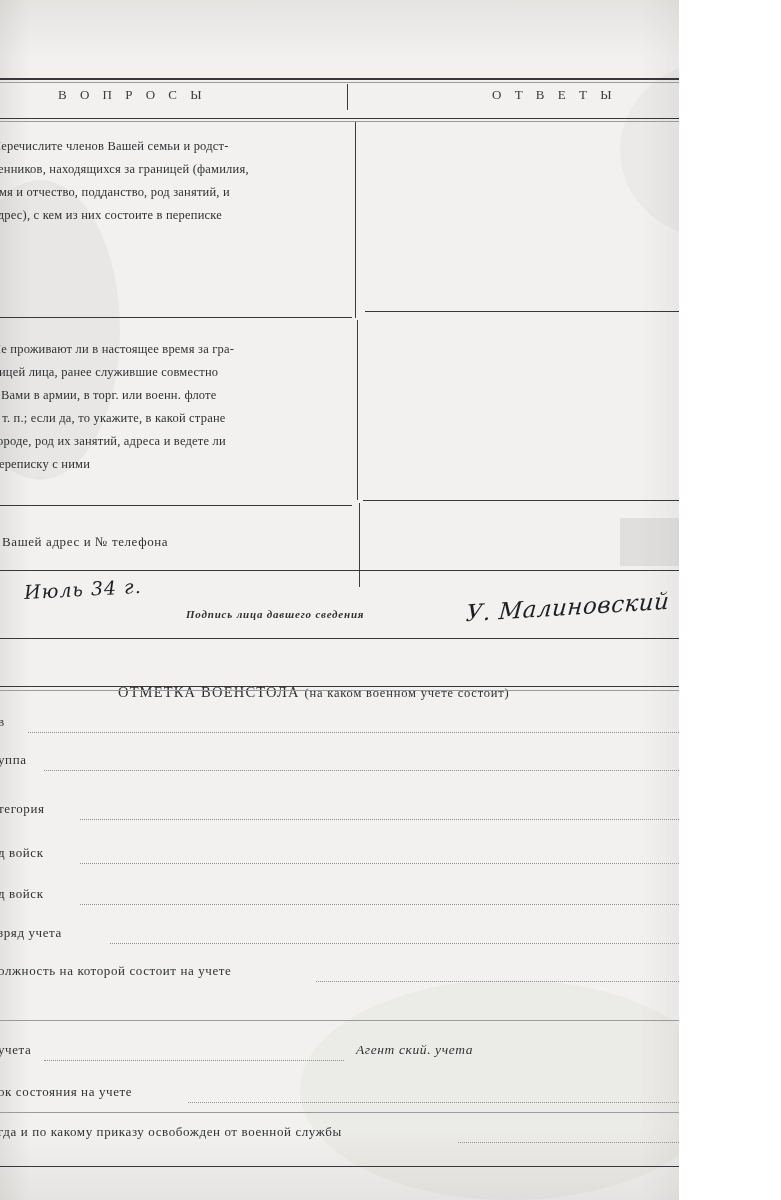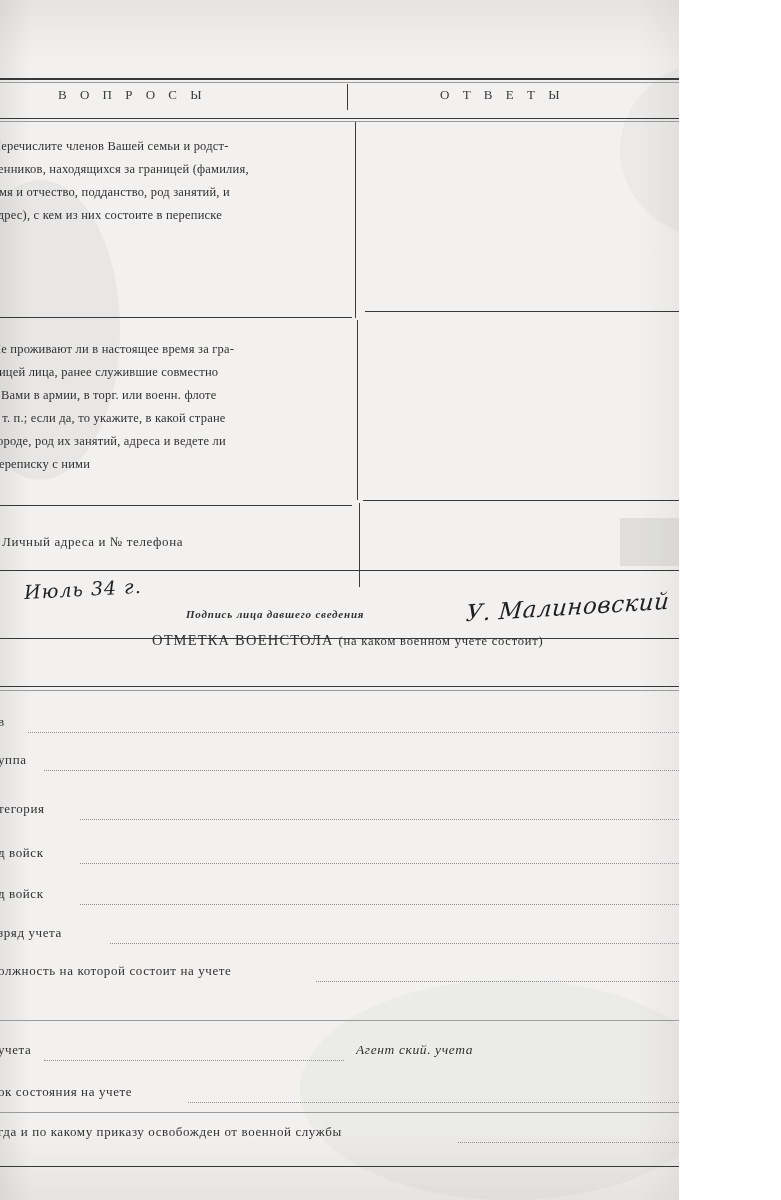--- a/index.html
+++ b/index.html
@@ -130,21 +130,21 @@
 <div id="page">
 
   <div class="blotch" style="left:-40px; top:180px; width:160px; height:300px; background:rgba(150,150,148,0.10);"></div>
   <div class="blotch" style="left:620px; top:60px; width:200px; height:180px; background:rgba(150,150,148,0.08);"></div>
   <div class="blotch" style="left:300px; top:980px; width:420px; height:220px; background:rgba(150,150,148,0.07);"></div>
 
   <div class="hline" style="left:0px; top:78px; width:781px; height:2px;"></div>
   <div class="hline faint" style="left:0px; top:82px; width:781px;"></div>
 
   <div class="hdr" style="left:58px; top:87px;">В О П Р О С Ы</div>
-  <div class="hdr" style="left:440px; top:87px;">О Т В Е Т Ы</div>
+  <div class="hdr" style="left:492px; top:87px;">О Т В Е Т Ы</div>
 
   <div class="hline" style="left:0px; top:118px; width:781px;"></div>
   <div class="hline faint" style="left:0px; top:121px; width:781px;"></div>
 
   <div class="vline" style="left:347px; top:84px; height:26px;"></div>
   <div class="vline" style="left:355px; top:122px; height:196px;"></div>
   <div class="vline" style="left:357px; top:320px; height:180px;"></div>
   <div class="vline" style="left:359px; top:503px; height:84px;"></div>
 
   <div class="qcol" style="left:-8px; top:135px; width:352px;">
@@ -164,34 +164,34 @@
     <div>с Вами в армии, в торг. или военн. флоте</div>
     <div>и т. п.; если да, то укажите, в какой стране</div>
     <div>городе, род их занятий, адреса и ведете ли</div>
     <div>переписку с ними</div>
   </div>
   <div style="position:absolute; left:362px; top:322px; width:419px; height:176px;"></div>
 
   <div class="hline" style="left:0px; top:505px; width:352px;"></div>
   <div class="hline" style="left:363px; top:500px; width:418px;"></div>
 
-  <div class="label" style="left:2px; top:534px;">Личный адреса и № телефона</div>
+  <div class="label" style="left:2px; top:534px;">Вашей адрес и № телефона</div>
   <div style="position:absolute; left:368px; top:516px; width:413px; height:48px;"></div>
   <div class="grey-patch" style="left:620px; top:518px; width:161px; height:48px;"></div>
   <div class="hand smudge" style="left:716px; top:540px;">ский</div>
 
   <div class="hline" style="left:0px; top:570px; width:781px;"></div>
 
   <div class="hand date" style="left:24px; top:578px;">Июль 34 г.</div>
   <div class="sig-label" style="left:186px; top:608px;">Подпись лица давшего сведения</div>
   <div class="hand sign" style="left:466px; top:594px;">У. Малиновский</div>
 
   <div class="hline" style="left:0px; top:638px; width:781px;"></div>
 
-  <div class="center-title" style="left:118px; top:632px;margin-left:34px;">
+  <div class="center-title" style="left:118px; top:684px;">
     <span>ОТМЕТКА ВОЕНСТОЛА</span>
     <span style="font-size:12.5px; letter-spacing:0.8px;">(на каком военном учете состоит)</span>
   </div>
 
   <div class="hline" style="left:0px; top:686px; width:781px;"></div>
   <div class="hline faint" style="left:0px; top:690px; width:781px;"></div>
 
   <div class="label" style="left:-2px; top:714px;">в</div>
   <div class="dotline" style="left:28px; top:732px; width:753px;"></div>
   <div style="position:absolute; left:28px; top:710px; width:753px; height:24px;"></div>

